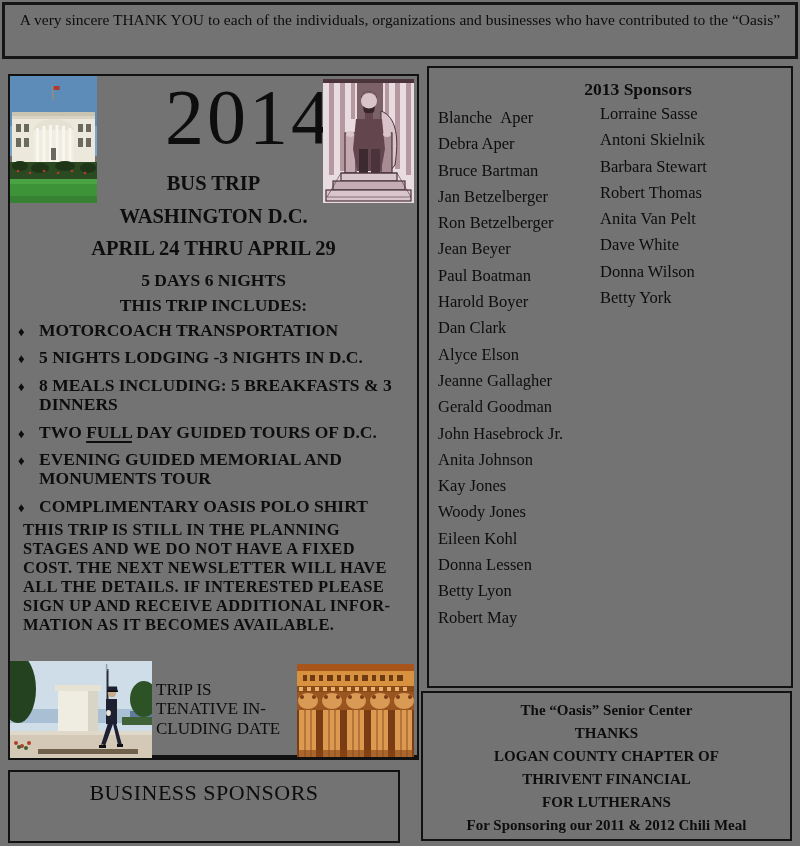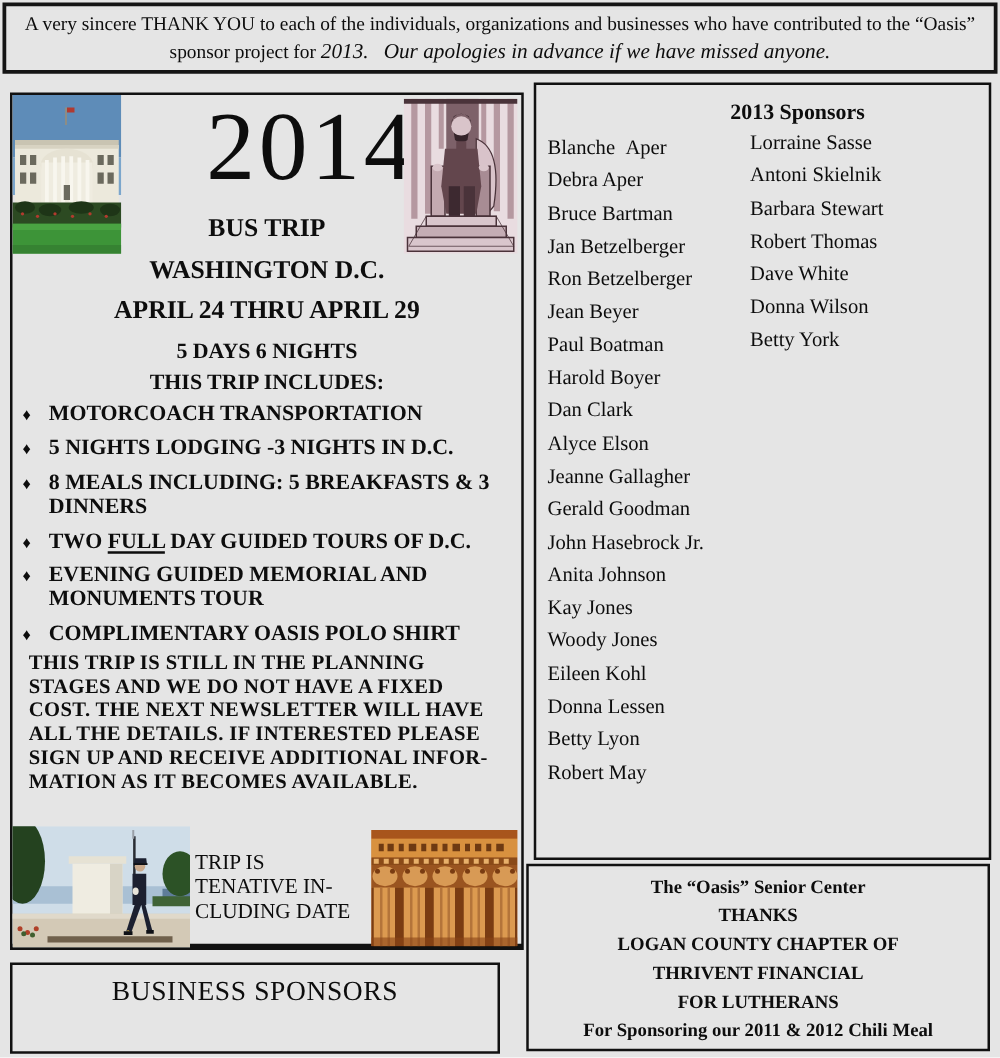--- a/index.html
+++ b/index.html
@@ -1,16 +1,16 @@
 <!DOCTYPE html>
 <html><head>
 <meta charset="utf-8">
 <style>
   html,body{margin:0;padding:0;background:#fff;}
-  .page{position:relative;width:800px;height:846px;background:#e5e5e5;
+  .page{position:relative;width:800px;height:846px;background:#737373;
         font-family:"Liberation Serif","DejaVu Serif",serif;color:#0d0d0d;overflow:hidden;}
   .abs{position:absolute;}
 
   
   .banner{left:2px;top:2px;width:790px;height:47px;border:3px solid #151515;
           font-size:15.5px;line-height:21px;text-align:center;padding-top:4px;}
   .banner .it{font-style:italic;font-size:17px;}
   .banner .yeargap{margin-left:12px;}
 
   
@@ -45,21 +45,20 @@
 
   svg{display:block;}
 </style>
 </head>
 <body>
 
 <div class="page">
 
   <div class="abs banner">
     <div>A very sincere THANK YOU to each of the individuals, organizations and businesses who have contributed to the “Oasis”</div>
-    <div><span>sponsor project for </span><span class="it">2013.</span><span class="it yeargap">Our apologies in advance if we have missed anyone.</span></div>
   </div>
 
   <div class="abs trip-box">
 
     <svg class="abs" style="left:0;top:0;" width="87" height="127" viewBox="0 0 87 127">
       <rect x="0" y="0" width="87" height="50" fill="#5e8cb8"></rect>
       <rect x="0" y="50" width="87" height="30" fill="#7ba6cc"></rect>
       <rect x="42" y="10" width="1.6" height="14" fill="#8d8d85"></rect>
       <rect x="43.6" y="10" width="6" height="4" fill="#b03a30"></rect>
       <rect x="2" y="36" width="83" height="4" fill="#c9c4b2"></rect>
@@ -328,20 +327,21 @@
         <div>Eileen Kohl</div>
         <div>Donna Lessen</div>
         <div>Betty Lyon</div>
         <div>Robert May</div>
       </div>
     <div class="abs sp-col sp-col2">
         <div>Lorraine Sasse</div>
         <div>Antoni Skielnik</div>
         <div>Barbara Stewart</div>
         <div>Robert Thomas</div>
+        <div>Anita Van Pelt</div>
         <div>Dave White</div>
         <div>Donna Wilson</div>
         <div>Betty York</div>
       </div>
   </div>
 
   <div class="abs thanks-box">
     <div class="abs thanks-lines">
         <div>The “Oasis” Senior Center</div>
         <div>THANKS</div>

